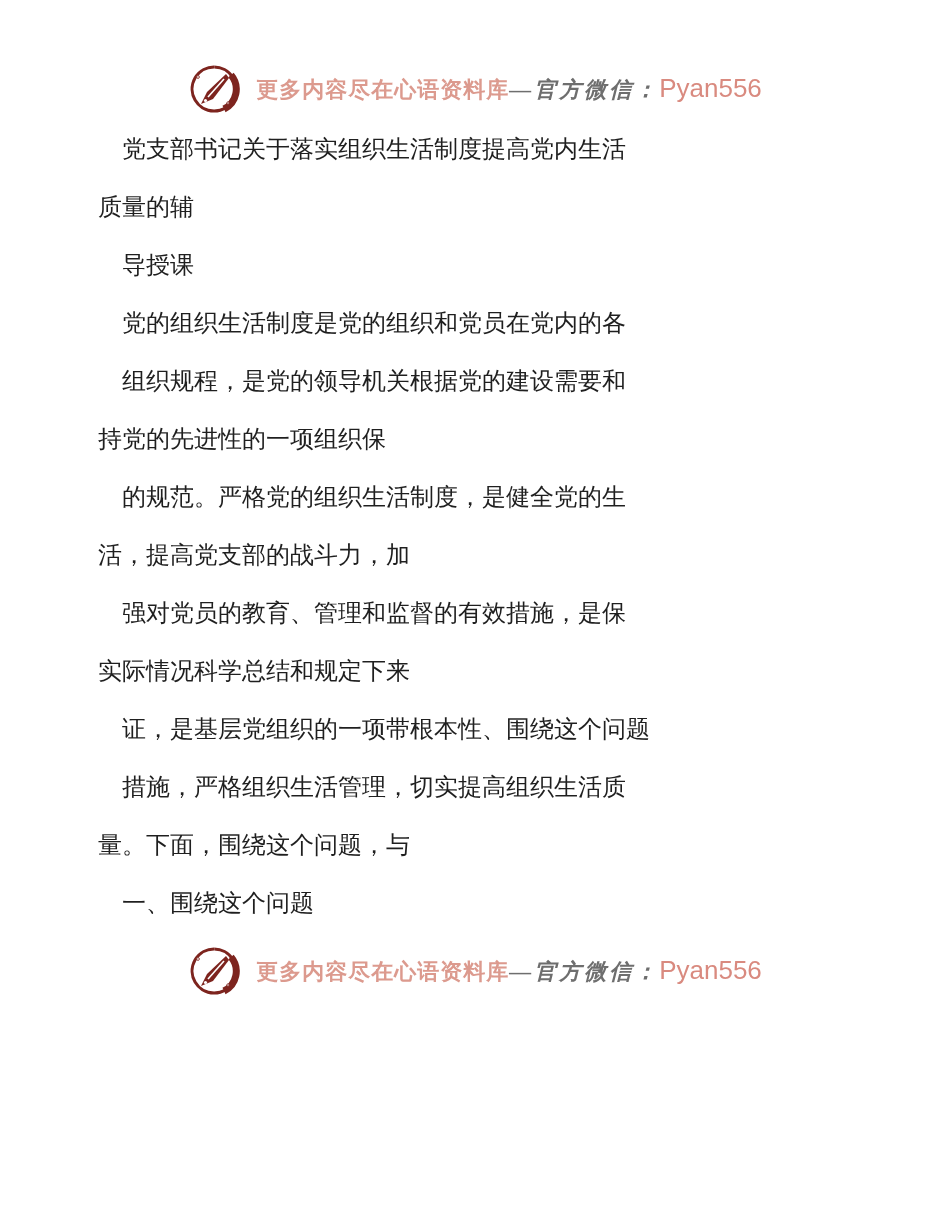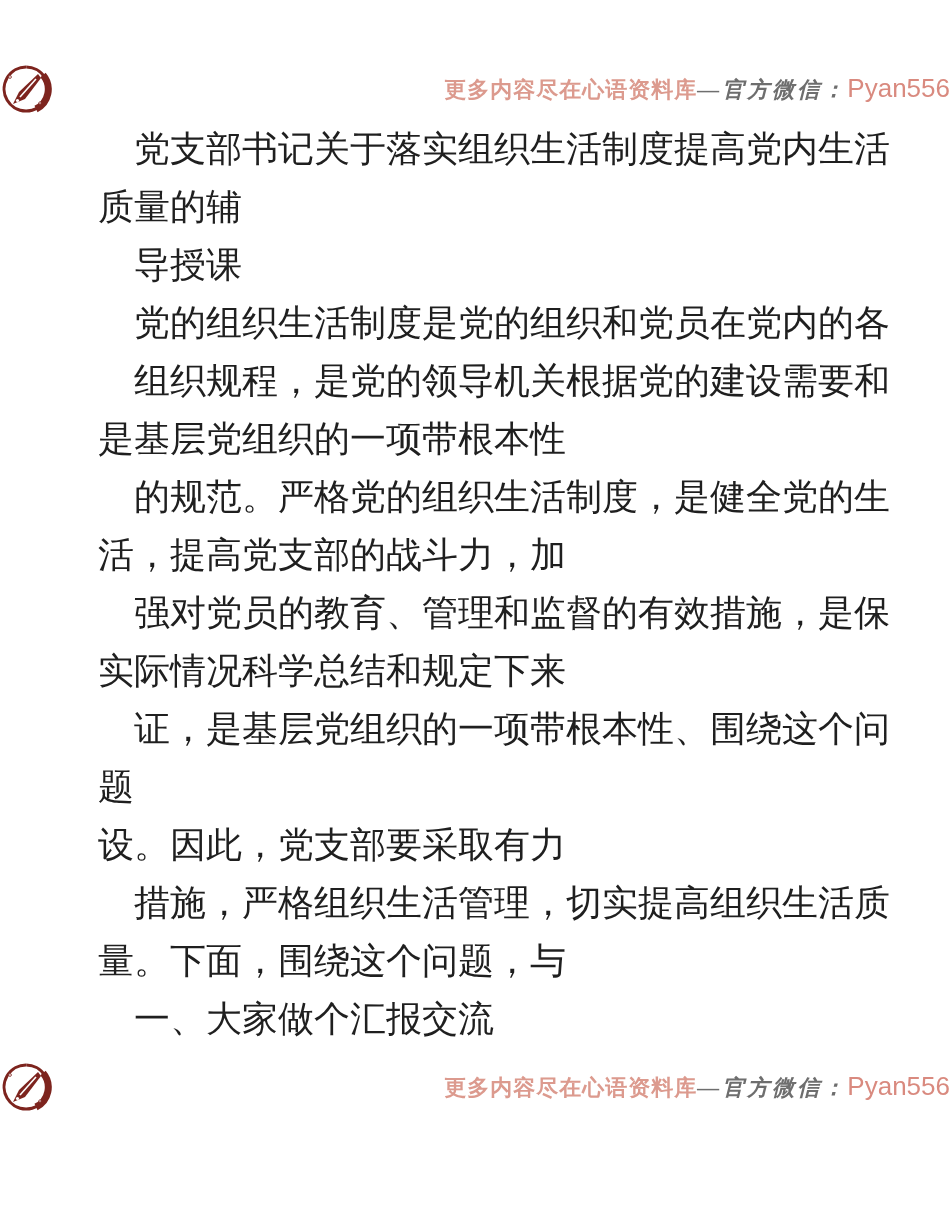--- a/index.html
+++ b/index.html
@@ -14,21 +14,21 @@
     font-family: "Liberation Serif", "DejaVu Serif", serif;
   }
   .page {
     width: 950px;
     height: 1230px;
     position: relative;
   }
   .watermark {
     display: flex;
     align-items: center;
-    justify-content: space-between;
+    justify-content: center;
     gap: 16px;
     width: 100%;
   }
   .watermark.header { margin-top: 62px; }
   .watermark.footer { margin-top: 12px; }
   .seal { width: 52px; height: 52px; flex: 0 0 auto; }
   .wm-text {
     white-space: nowrap;
     font-size: 22px;
     line-height: 52px;
@@ -49,21 +49,21 @@
     font-family: "Liberation Sans", "DejaVu Sans", sans-serif;
     font-style: normal;
     font-weight: 400;
     font-size: 26px;
     letter-spacing: 0;
   }
   .content {
     width: 800px;
     margin: 4px 0 0 98px;
     color: #1f1f1f;
-    font-size: 36px;
+    font-size: 24px;
     line-height: 58px;
     font-weight: 400;
   }
   .content .line {
     margin: 0;
     padding: 0;
   }
   .content .line.indent {
     text-indent: 1em;
   }
@@ -87,30 +87,29 @@
     </span>
     <span class="wm-text"><span class="wm-main">更多内容尽在心语资料库</span><span class="wm-label">—官方微信：</span><span class="wm-id">Pyan556</span></span>
   </div>
 
   <div class="content">
       <p class="line indent">党支部书记关于落实组织生活制度提高党内生活</p>
       <p class="line">质量的辅</p>
       <p class="line indent">导授课</p>
       <p class="line indent">党的组织生活制度是党的组织和党员在党内的各</p>
       <p class="line indent">组织规程，是党的领导机关根据党的建设需要和</p>
-      <p class="line">是基层党组织的一项带根本性</p>
+      <p class="line">持党的先进性的一项组织保</p>
       <p class="line indent">的规范。严格党的组织生活制度，是健全党的生</p>
       <p class="line">活，提高党支部的战斗力，加</p>
       <p class="line indent">强对党员的教育、管理和监督的有效措施，是保</p>
       <p class="line">实际情况科学总结和规定下来</p>
       <p class="line indent">证，是基层党组织的一项带根本性、围绕这个问题</p>
-      <p class="line">设。因此，党支部要采取有力</p>
       <p class="line indent">措施，严格组织生活管理，切实提高组织生活质</p>
       <p class="line">量。下面，围绕这个问题，与</p>
-      <p class="line indent">一、大家做个汇报交流</p>
+      <p class="line indent">一、围绕这个问题</p>
     </div>
 
   <div class="watermark footer">
     <span class="seal">
       <svg viewBox="0 0 52 52" width="52" height="52" aria-hidden="true">
         <path d="M26 4 a22 22 0 1 0 0.2 0" fill="none" stroke="#7d241e" stroke-width="3"></path>
         <path d="M43 12 a22 22 0 0 1 -7 34" fill="none" stroke="#7d241e" stroke-width="7"></path>
         <path d="M38 11 L19 29 L13 41 L25 36 L41 15 Z" fill="#7d241e"></path>
         <line x1="20" y1="34" x2="36" y2="16" stroke="#ffffff" stroke-width="1.6"></line>
         <circle cx="17.5" cy="37.5" r="1.6" fill="#ffffff"></circle>

